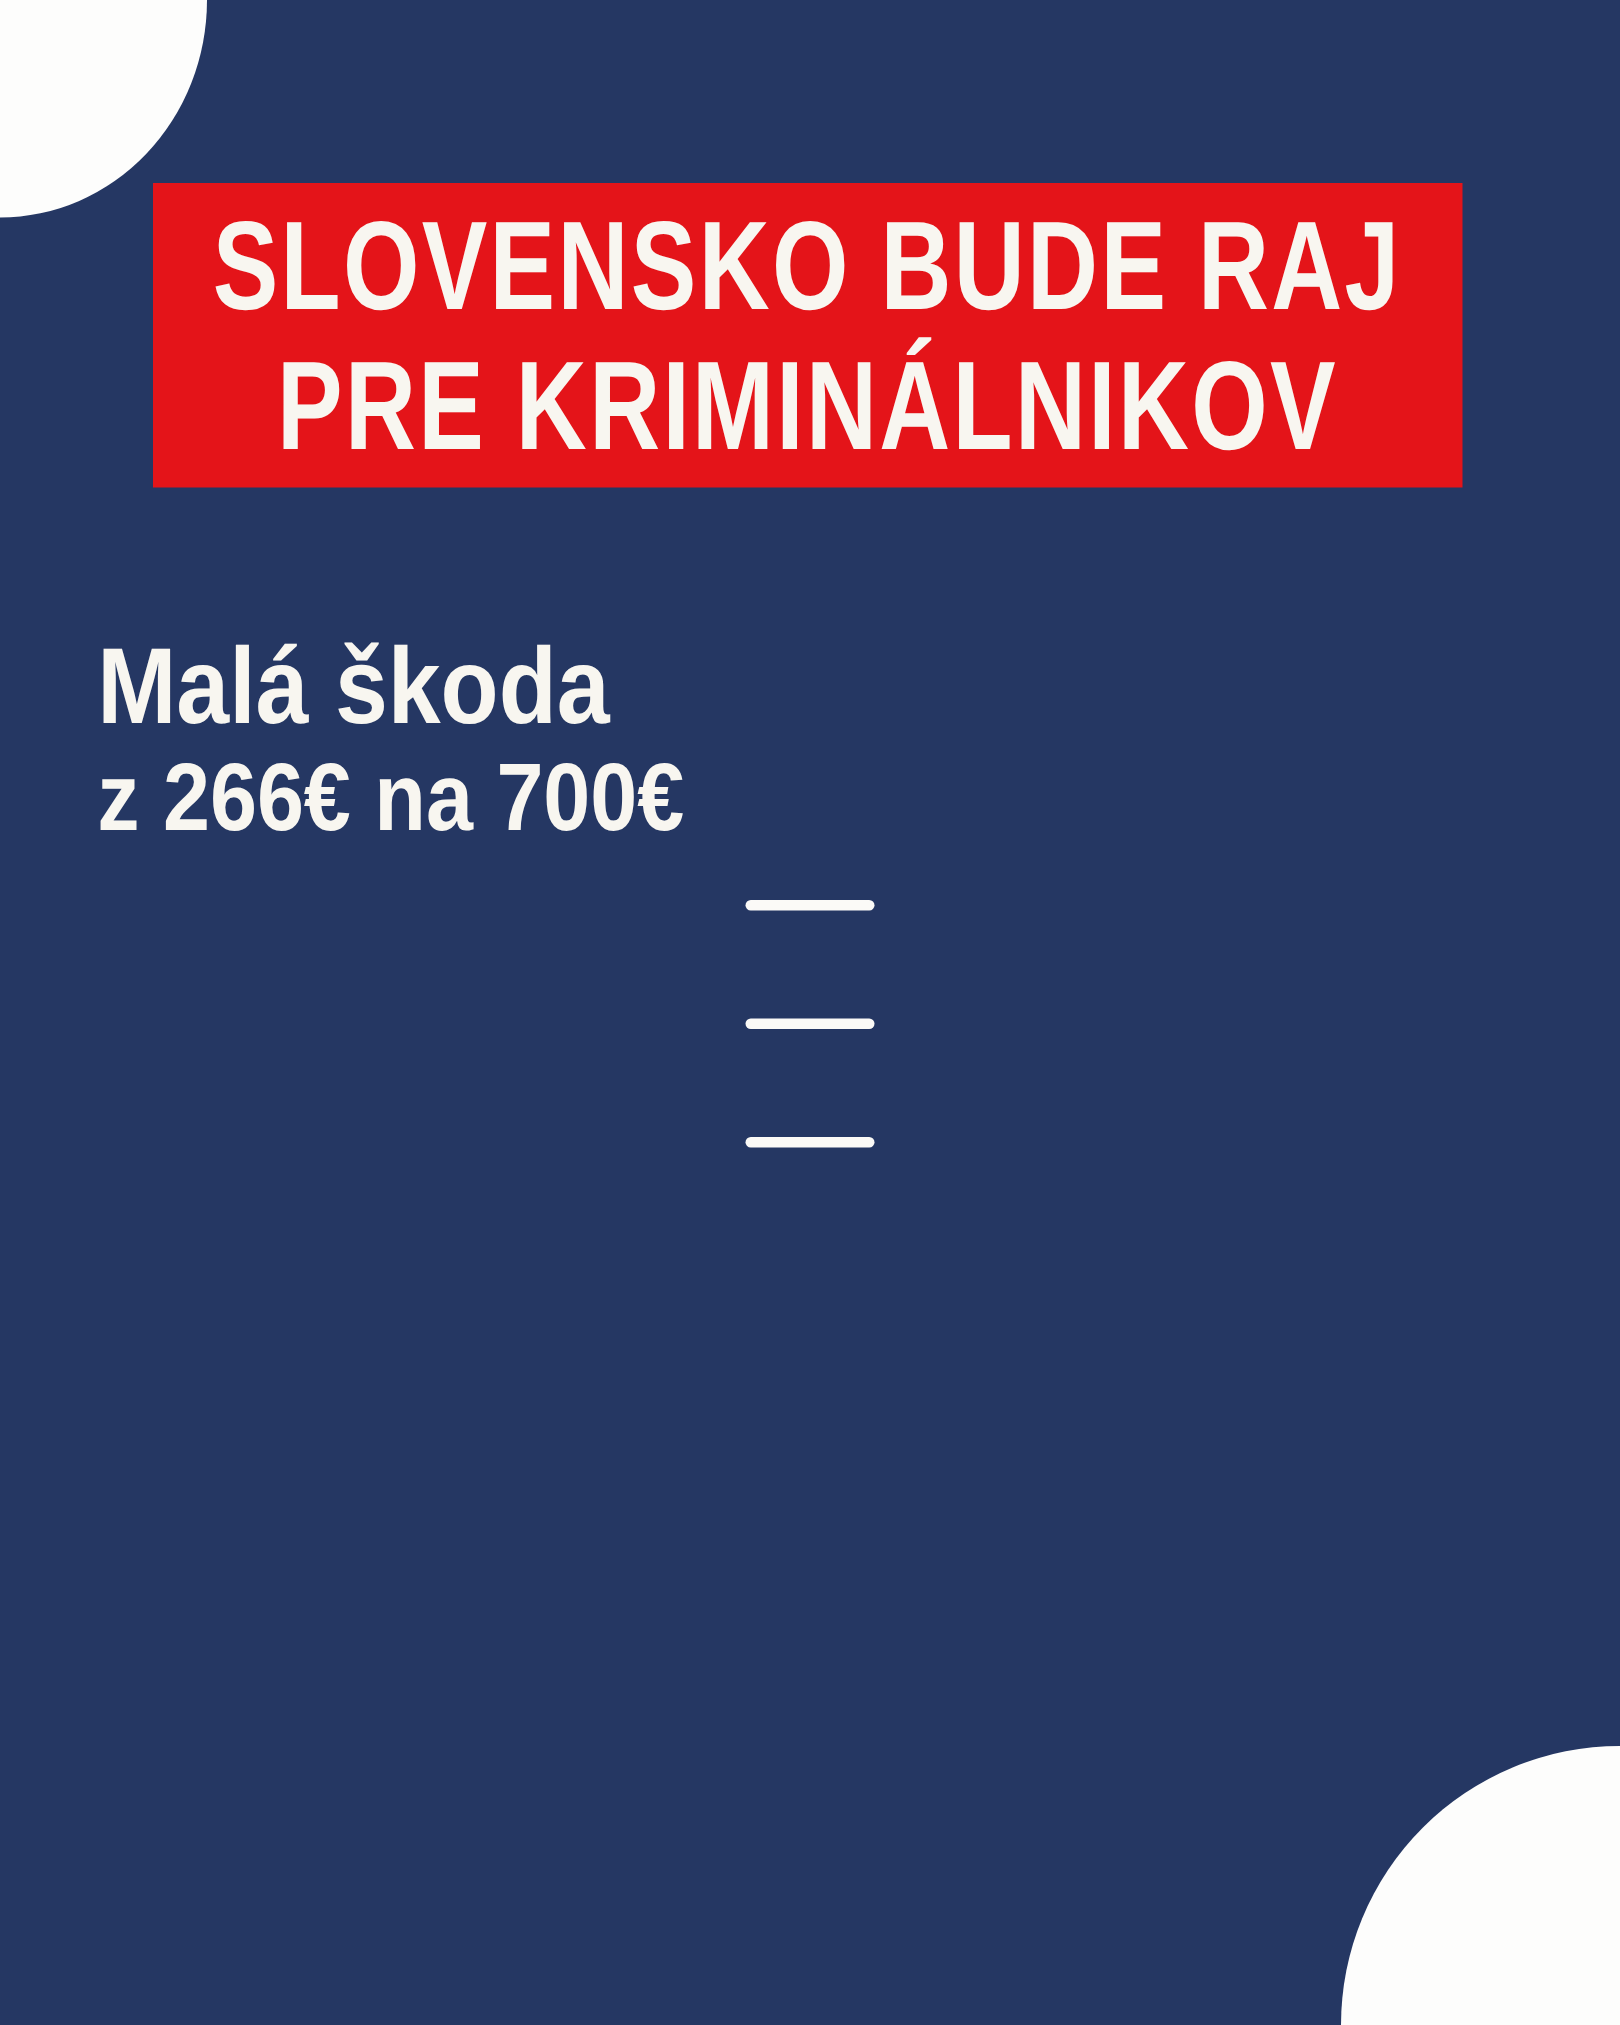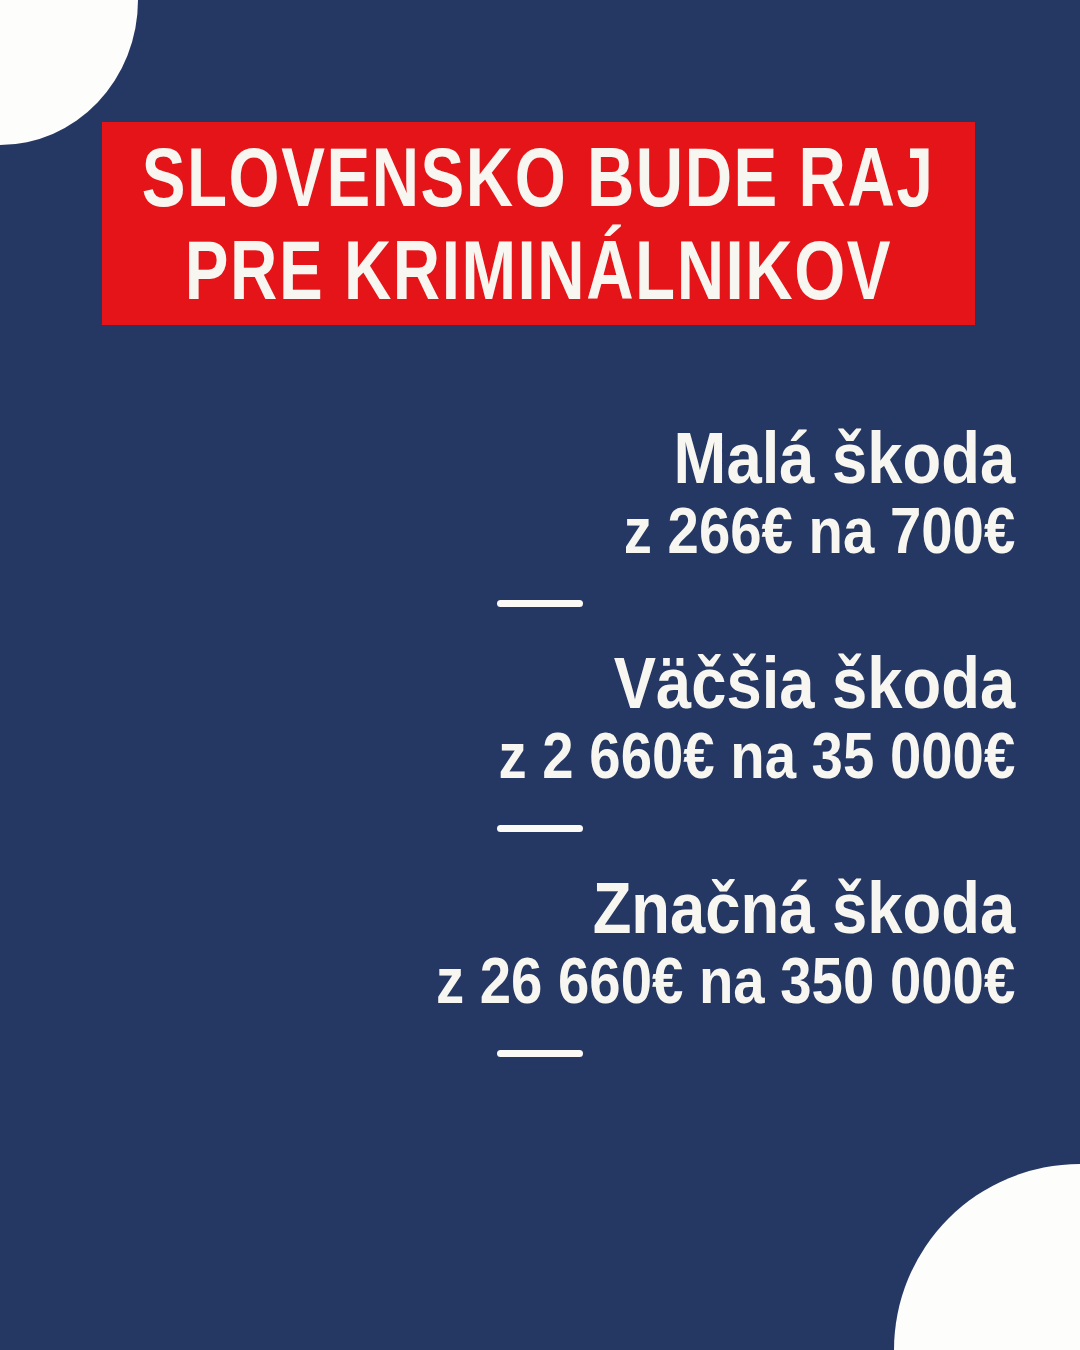--- a/index.html
+++ b/index.html
@@ -55,21 +55,21 @@
     white-space: nowrap;
     transform: scaleX(0.78);
     transform-origin: 50% 50%;
   }
   
   .sections {
     position: absolute;
     left: 0;
     top: 418px;
     width: 100%;
-    text-align: right;
+    text-align: left;
     color: #f8f6f0;
   }
   .tier-title {
     font-size: 72px;
     line-height: 80px;
     font-weight: 700;
     white-space: nowrap;
     transform: scaleX(0.88);
     transform-origin: 50% 50%;
   }
@@ -110,31 +110,23 @@
   <div class="sections">
 
     <div>
       <div class="tier-title">Malá škoda</div>
       <div class="tier-sub">z 266€ na 700€</div>
     </div>
     <div class="divider-row">
       <div class="divider"></div>
     </div>
 
-    <div>
-      <div class="tier-title">Väčšia škoda</div>
-      <div class="tier-sub">z 2 660€ na 35 000€</div>
-    </div>
     <div class="divider-row">
       <div class="divider"></div>
     </div>
 
-    <div>
-      <div class="tier-title">Značná škoda</div>
-      <div class="tier-sub">z 26 660€ na 350 000€</div>
-    </div>
     <div class="divider-row">
       <div class="divider"></div>
     </div>
 
 
   </div>
 </div>
 
 </body></html>

